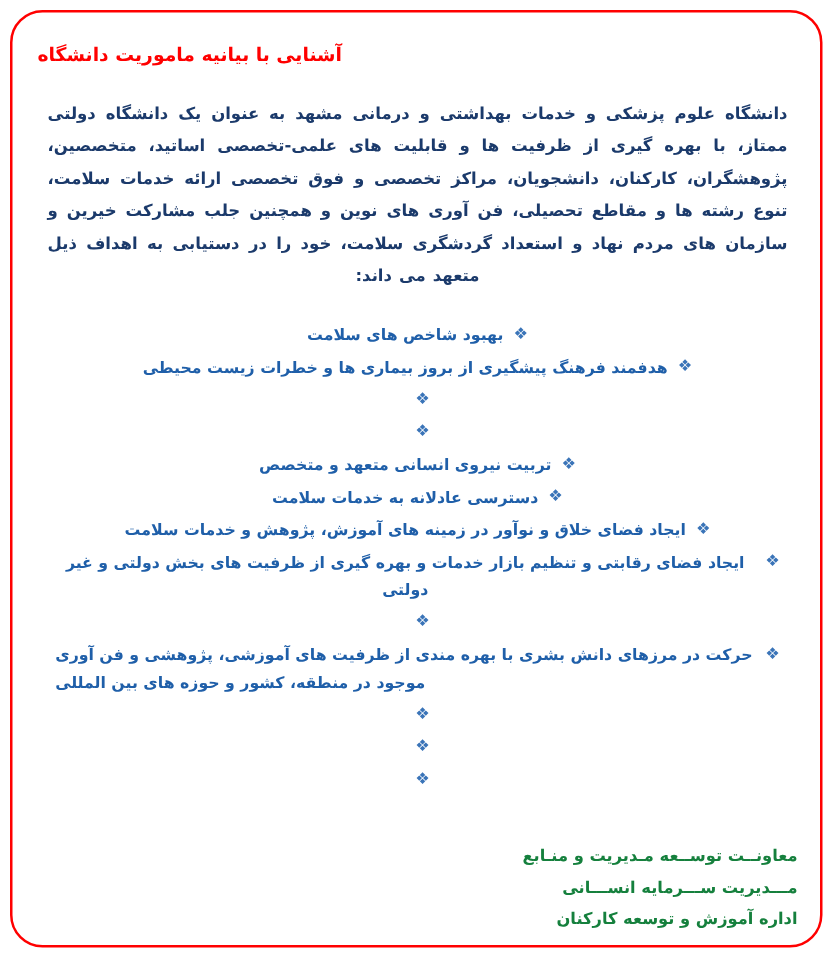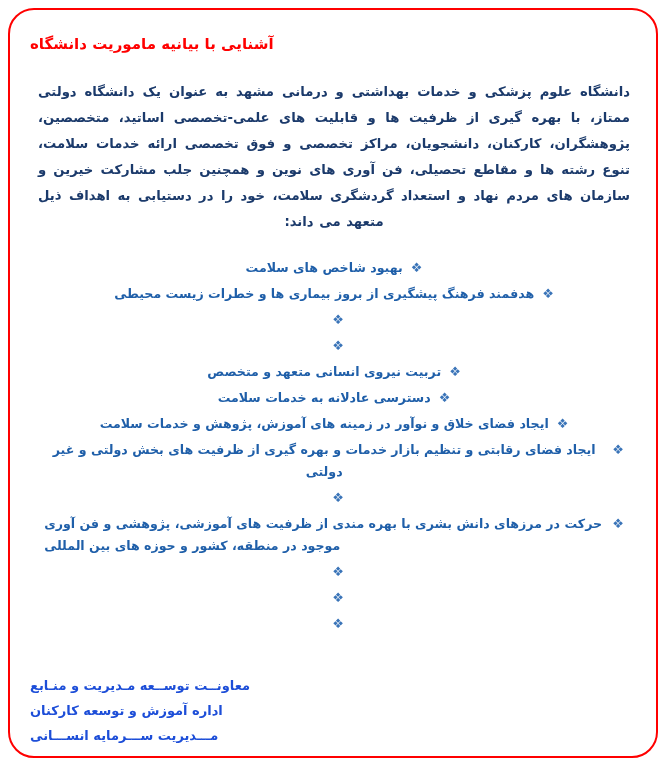--- a/index.html
+++ b/index.html
@@ -98,22 +98,22 @@
     max-width: 560px;
   }
   .bullet-item.wide .bullet-text {
     max-width: 560px;
     text-align: left;
   }
 
   
   .signature {
     margin-top: 38px;
-    text-align: left;
-    color: #1d4ed8;
+    text-align: right;
+    color: #15803d;
     font-weight: bold;
     font-size: 13px;
     line-height: 25px;
   }
   .signature .sig-line {
     display: block;
   }
   .sig-spaced {
     letter-spacing: 0.5px;
   }
@@ -189,18 +189,18 @@
       </li>
 
       <li class="bullet-item">
         <span class="bullet-marker">❖</span>
       </li>
 
     </ul>
 
     <div class="signature">
       <span class="sig-line sig-spaced">معاونــت توســعه مـدیریت و منـابع</span>
+      <span class="sig-line sig-spaced">مـــدیریت ســـرمایه انســـانی</span>
       <span class="sig-line">اداره آموزش و توسعه کارکنان</span>
-      <span class="sig-line sig-spaced">مـــدیریت ســـرمایه انســـانی</span>
     </div>
 
   </div>
 </div>
 
 </body></html>

